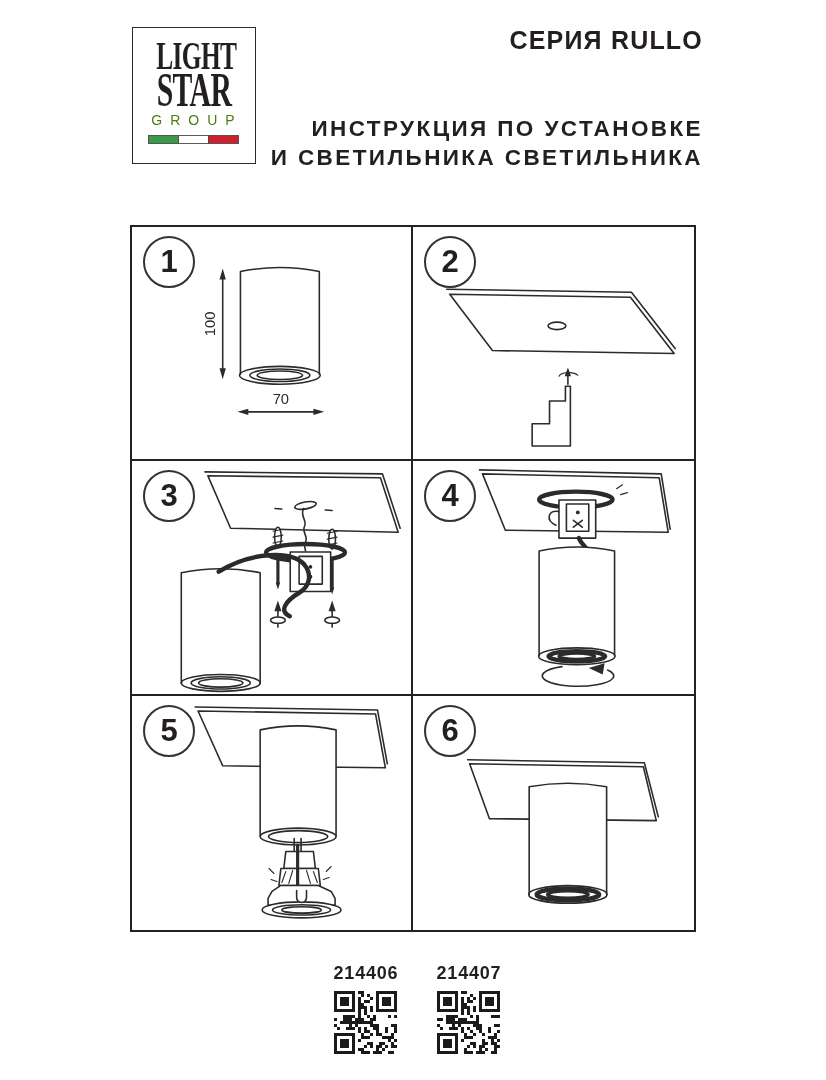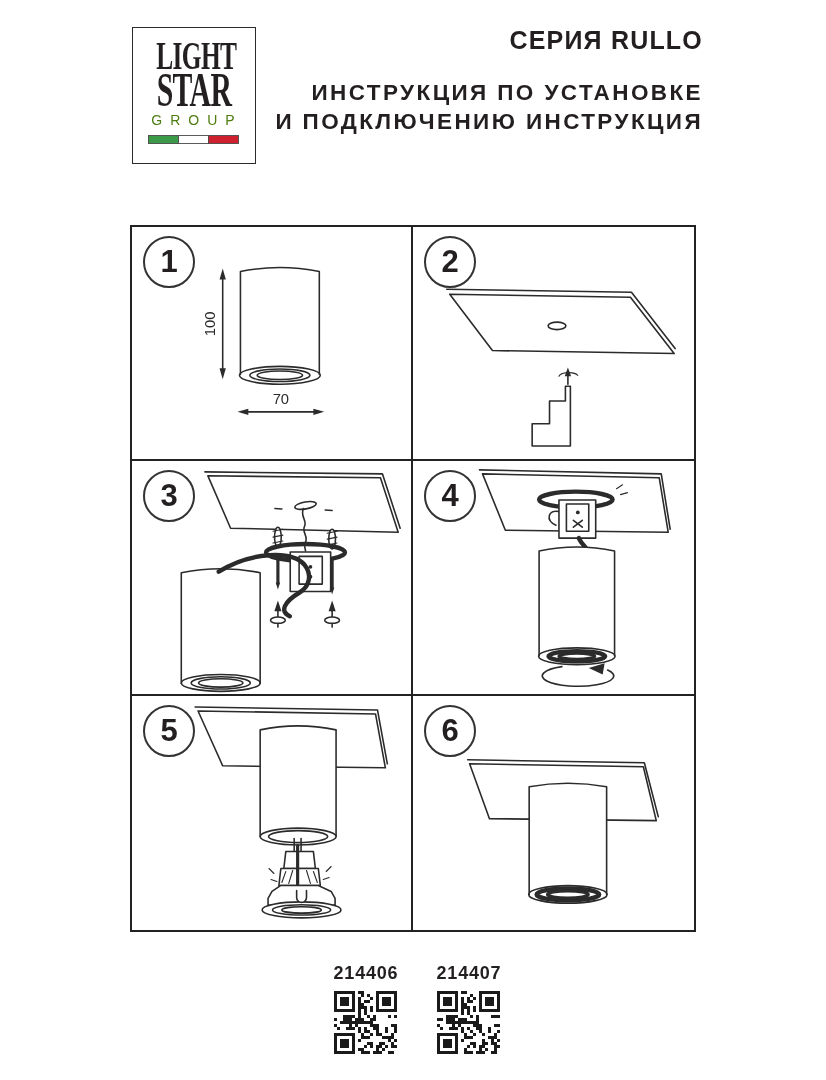--- a/index.html
+++ b/index.html
@@ -11,21 +11,21 @@
   .logo-box{position:absolute;left:132px;top:27px;width:122px;height:135px;border:1.5px solid #2b2b2b;background:#fff;}
   .logo-words{position:absolute;left:0;right:0;top:12px;text-align:center;}
   .logo-w1,.logo-w2{font-family:"Liberation Serif",serif;font-weight:bold;transform:scaleX(0.62);transform-origin:50% 50%;letter-spacing:-1px;}
   .logo-w1{font-size:41px;line-height:31px;}
   .logo-w2{font-size:48px;line-height:38px;}
   .logo-w3{font-size:14px;line-height:16px;letter-spacing:8px;color:#4d7c0f;margin-top:3px;padding-left:6px;}
   .logo-flag{position:absolute;left:15px;bottom:19px;}
   
   .titles{position:absolute;right:123px;top:27px;text-align:right;font-weight:bold;}
   .titles .ln12{font-size:25px;line-height:27px;letter-spacing:1.2px;}
-  .titles .block2{margin-top:24px;}
+  .titles .block2{margin-top:60px;}
   .titles .ln34{font-size:22.5px;line-height:29px;letter-spacing:2.4px;}
   
   .grid{position:absolute;left:130px;top:225px;width:566px;height:707px;border:2px solid #222;
         display:grid;grid-template-columns:1fr 1fr;grid-template-rows:1fr 1fr 1fr;box-sizing:border-box;background:#fff;}
   .cell{position:relative;border-right:2px solid #222;border-bottom:2px solid #222;overflow:hidden;}
   .cell:nth-child(2n){border-right:none;}
   .cell:nth-child(n+5){border-bottom:none;}
   .badge{position:absolute;left:11px;top:9px;width:48px;height:48px;border:2px solid #333;border-radius:50%;
          display:flex;align-items:center;justify-content:center;font-size:31px;font-weight:bold;z-index:2;background:#fff;}
   .ill{position:absolute;inset:0;width:100%;height:100%;}
@@ -56,21 +56,21 @@
     <rect x="0.5" y="0.5" width="30" height="8" stroke="#4a4a4a" stroke-width="0.9" fill="#3a9a47"></rect>
     <rect x="30.5" y="0.5" width="30" height="8" stroke="#4a4a4a" stroke-width="0.9" fill="#ffffff"></rect>
     <rect x="60.5" y="0.5" width="30" height="8" stroke="#4a4a4a" stroke-width="0.9" fill="#cf2030"></rect>
   </svg>
 </div>
 
 <div class="titles">
   <div class="ln12">СЕРИЯ RULLO</div>
   <div class="block2">
     <div class="ln34">ИНСТРУКЦИЯ ПО УСТАНОВКЕ</div>
-    <div class="ln34">И ПОДКЛЮЧЕНИЮ ИНСТРУКЦИЯ</div>
+    <div class="ln34">И СВЕТИЛЬНИКА СВЕТИЛЬНИКА</div>
   </div>
 </div>
 
 <div class="grid">
 
   <div class="cell">
     <div class="badge">1</div>
     <svg class="ill" viewBox="0 0 283 235" preserveAspectRatio="none">
       <path class="f" d="M110,149 L110,45 Q150,37 190,45 L190,149"></path>
       <ellipse cx="150" cy="150" rx="41" ry="9"></ellipse>

